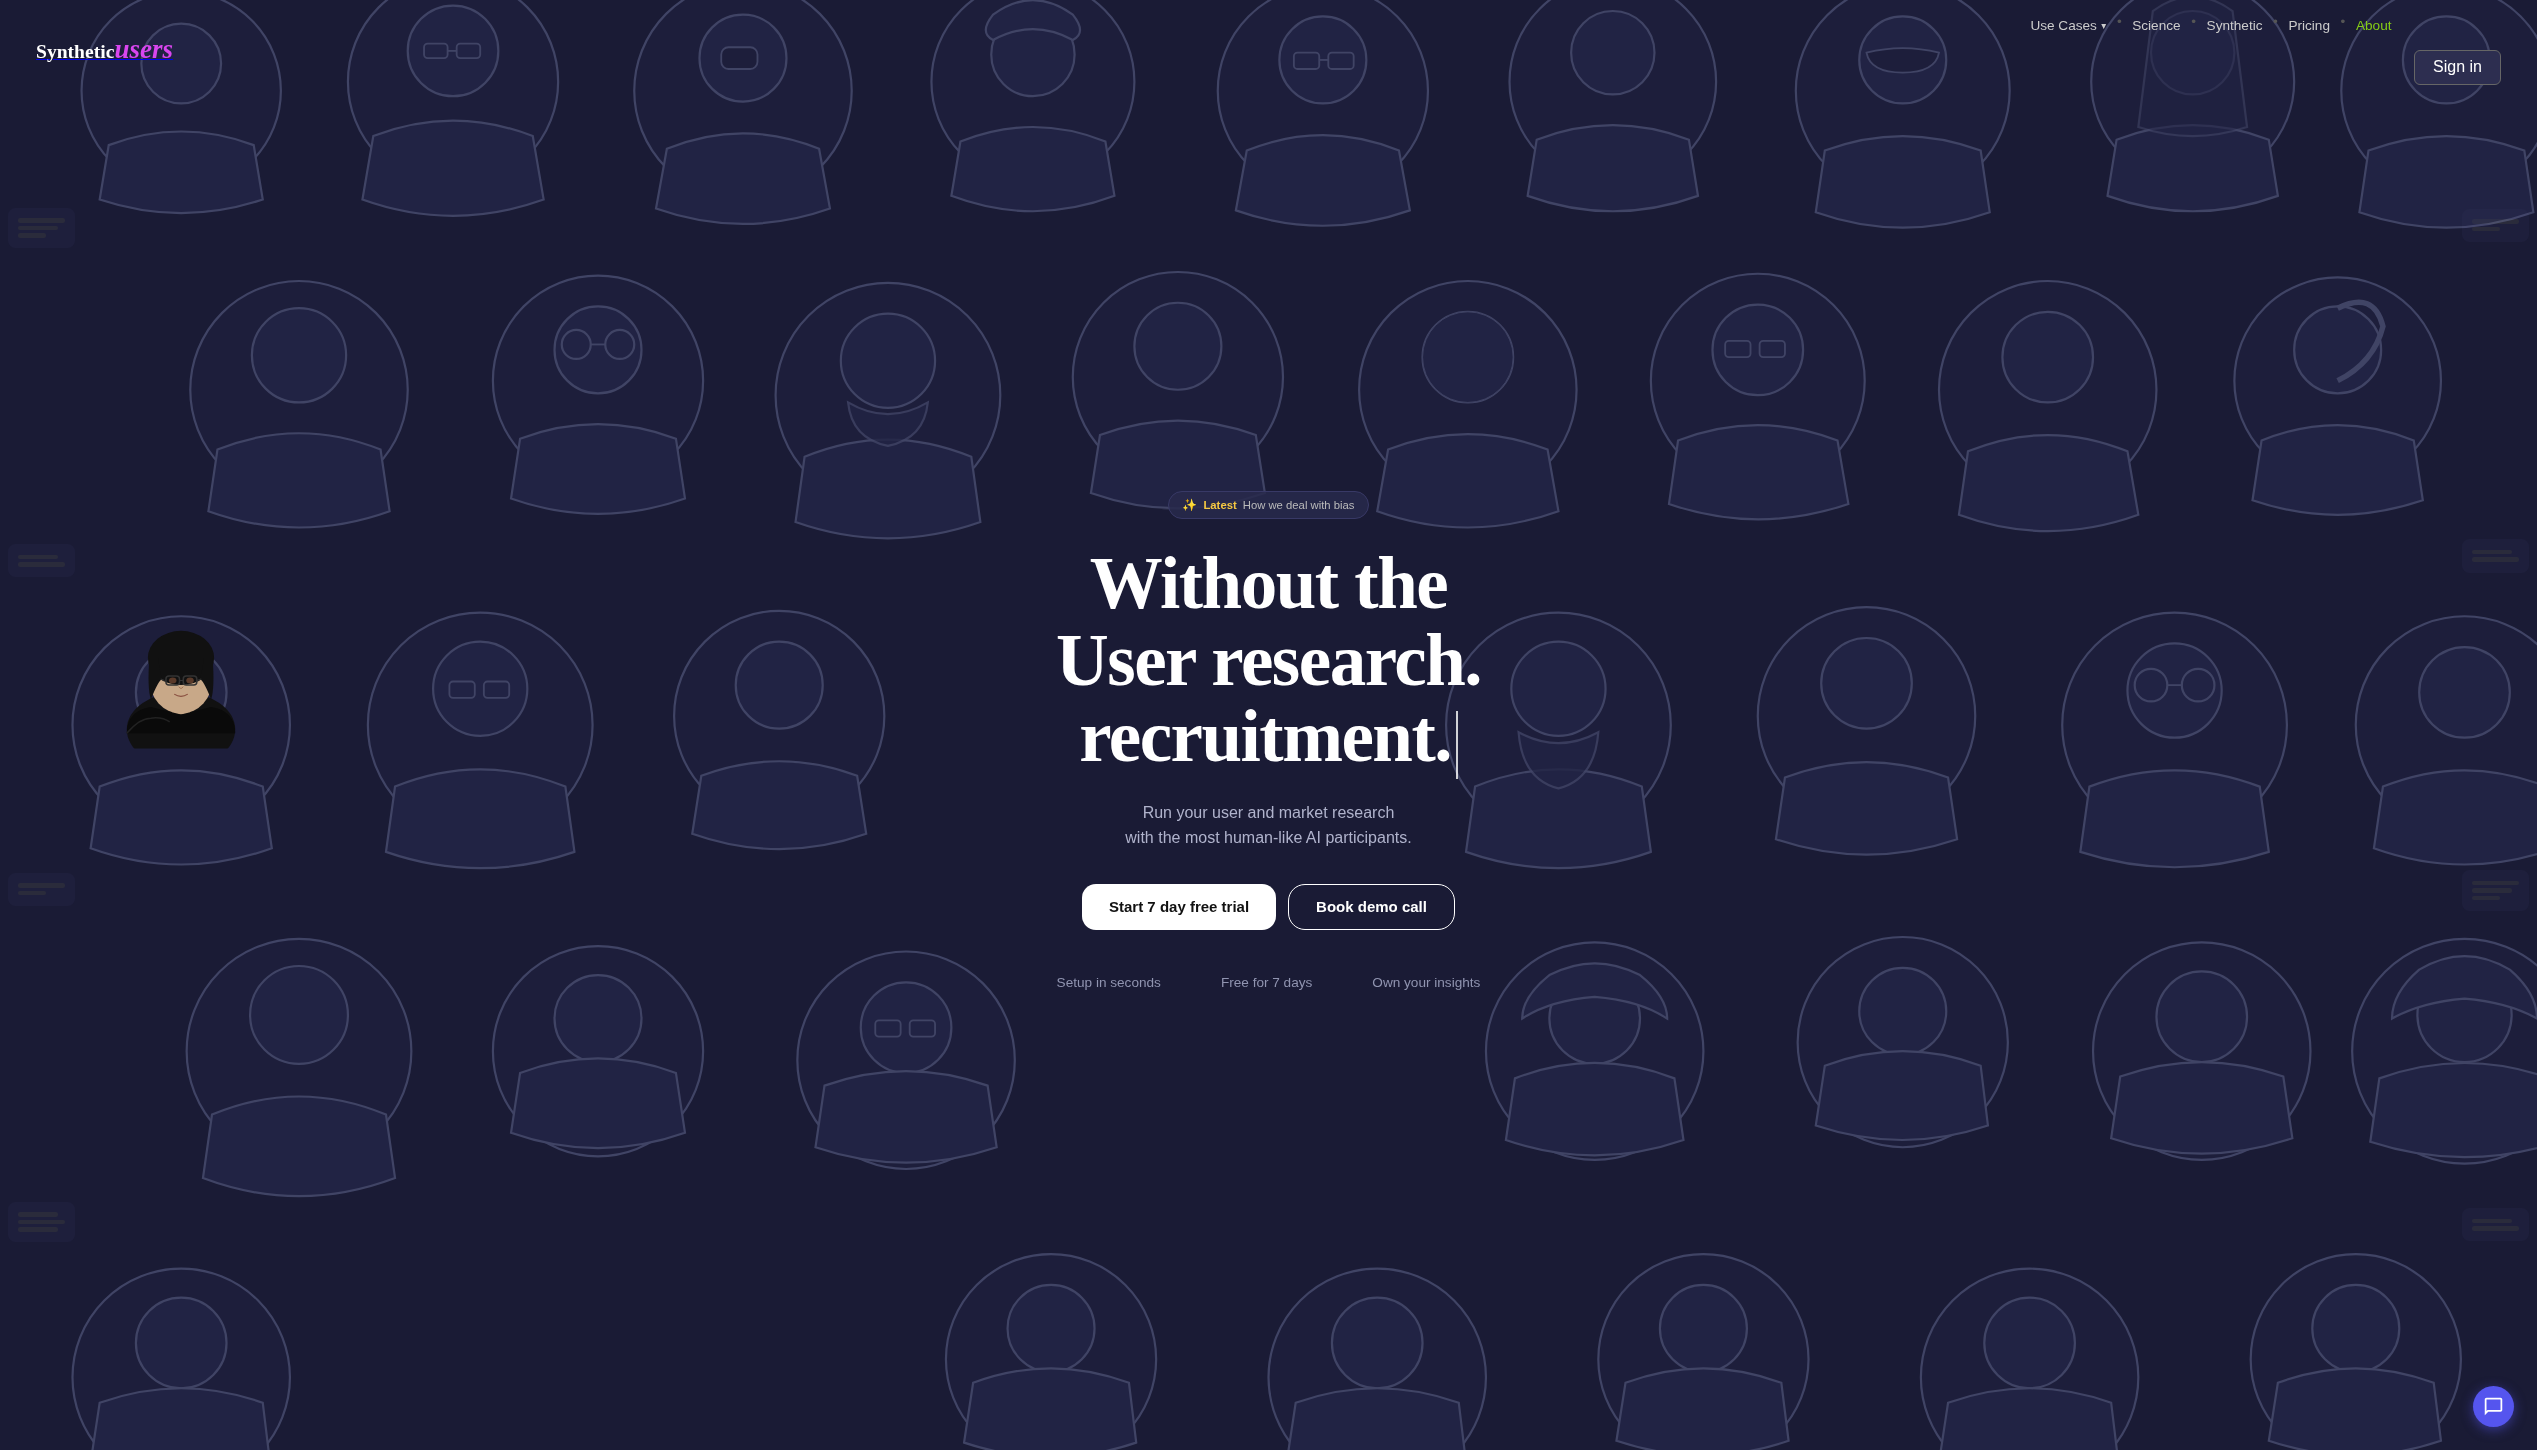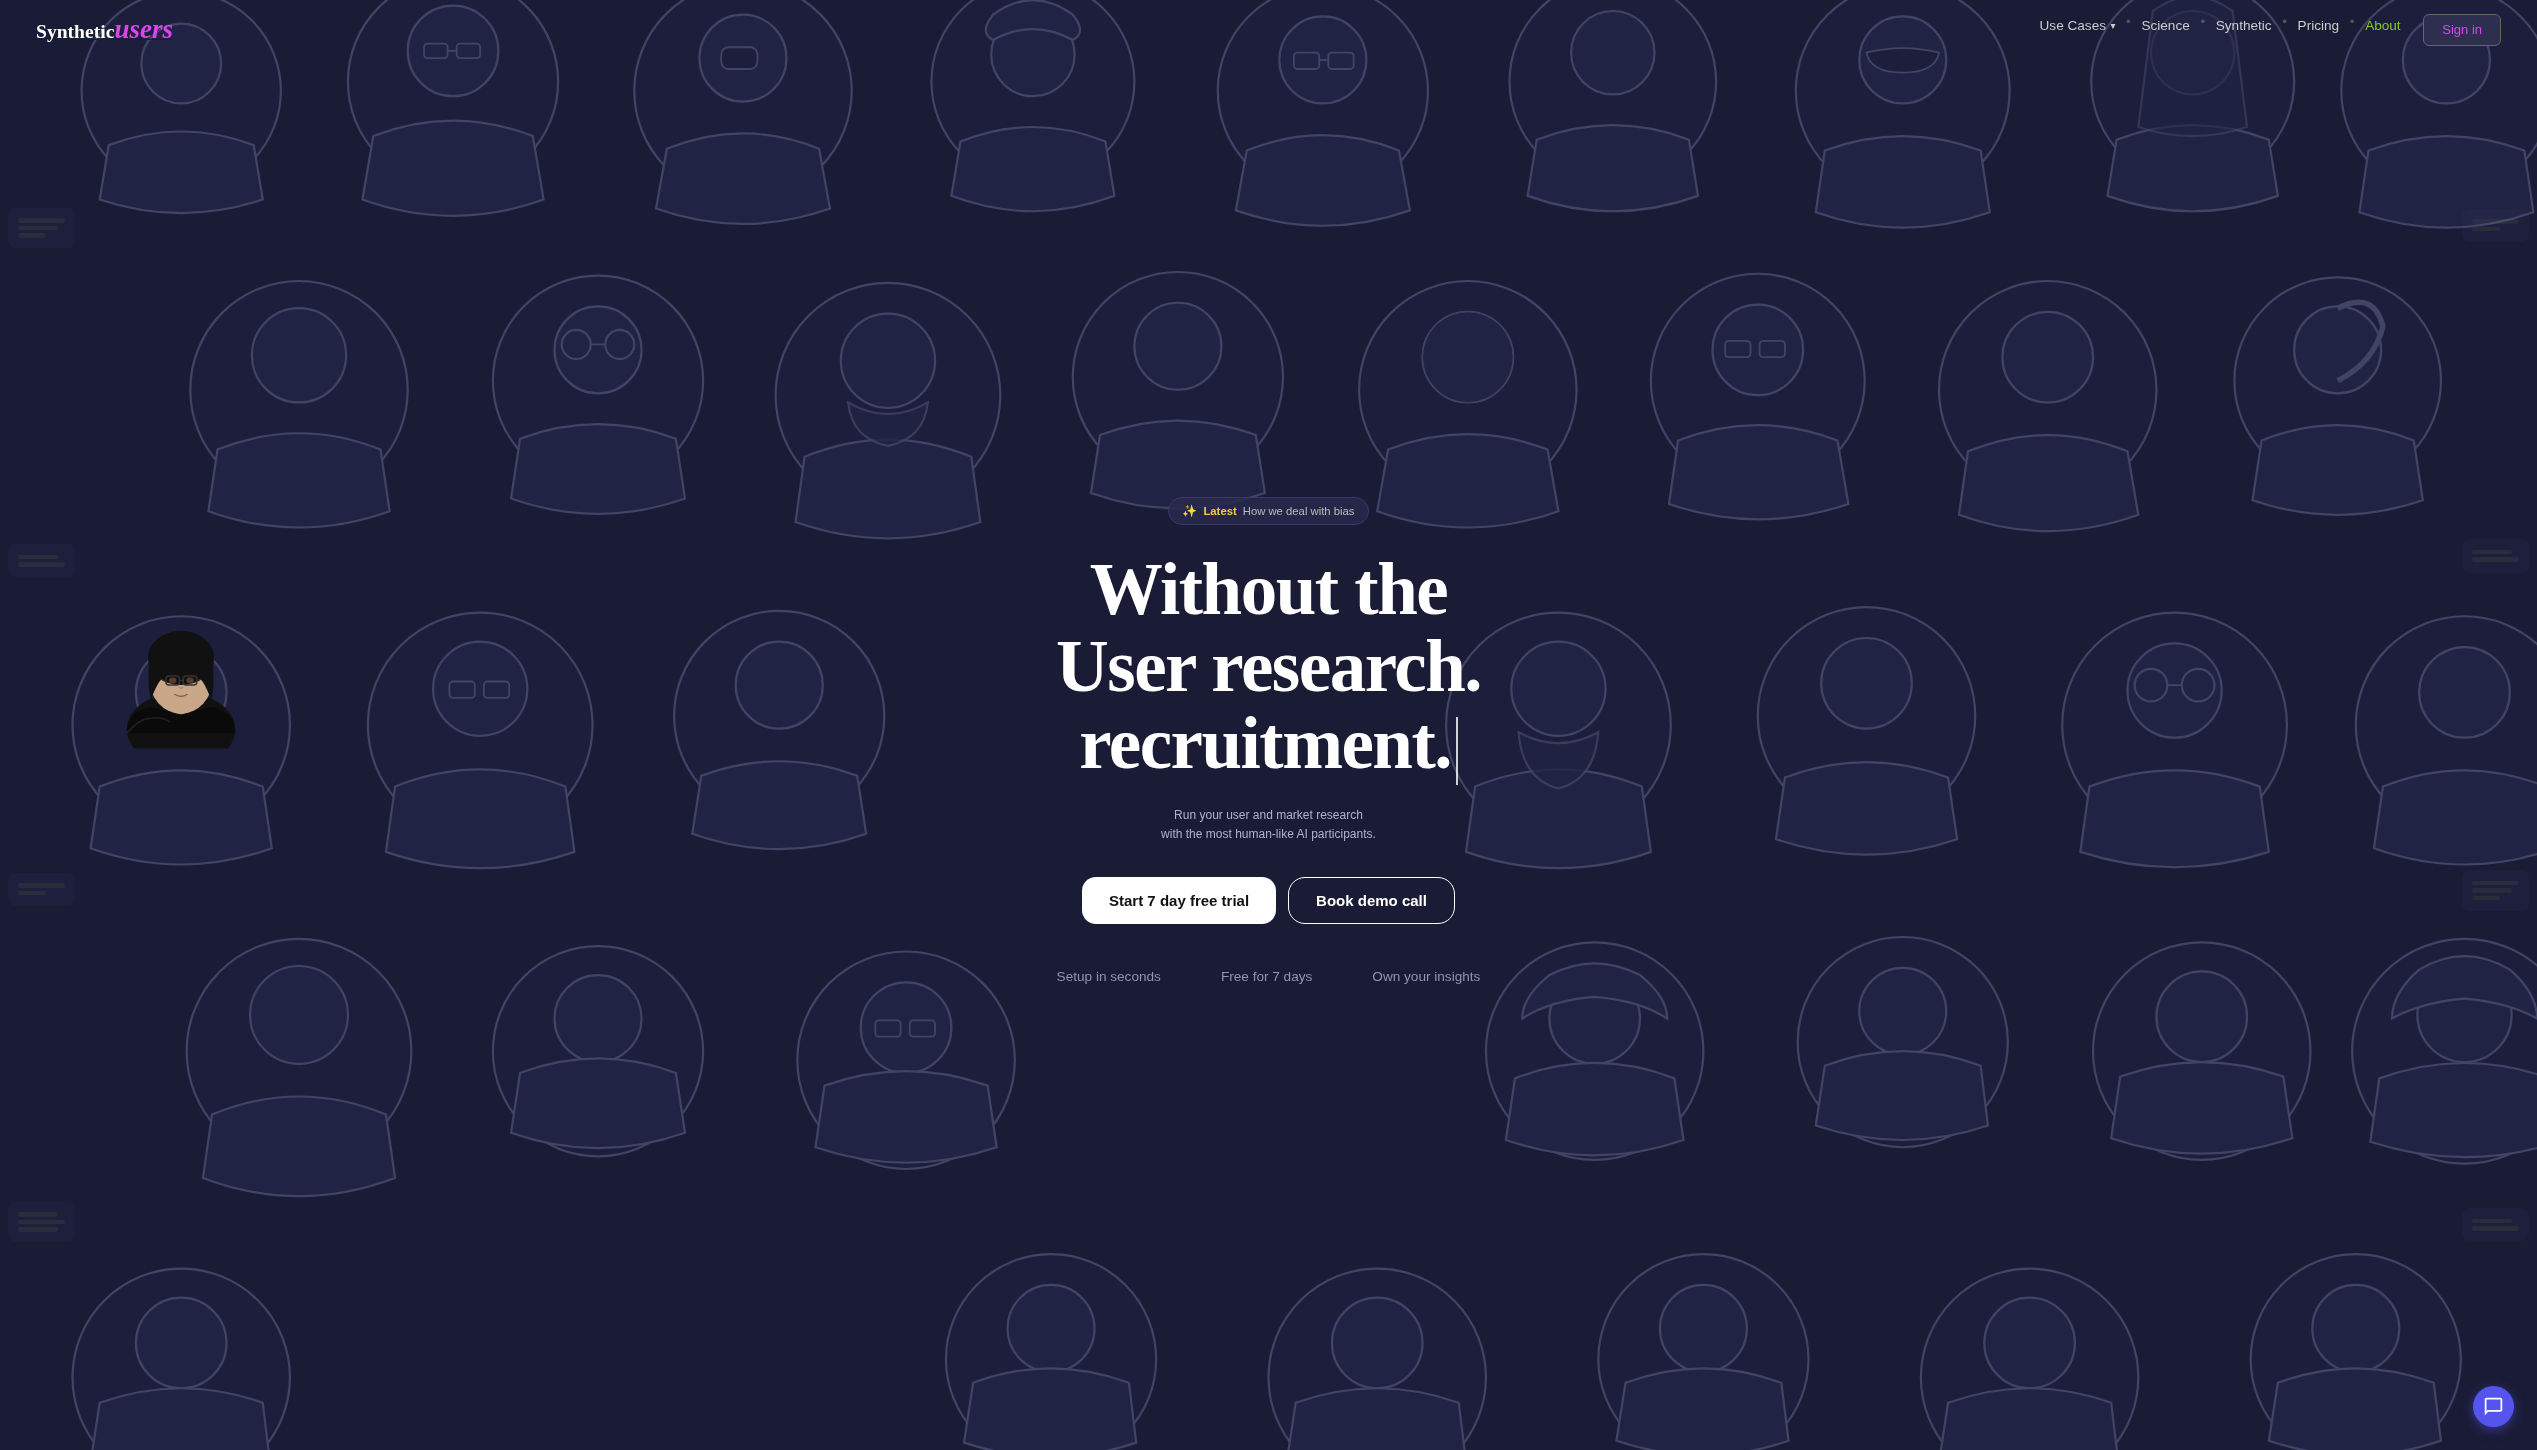--- a/index.html
+++ b/index.html
@@ -121,21 +121,21 @@
       font-size: 73px;
       font-weight: 800;
       line-height: 1.05;
       font-family: Georgia, 'Times New Roman', serif;
       color: #ffffff;
       margin-bottom: 21px;
       letter-spacing: -1.5px;
     }
 
     .hero-subtitle {
-      font-size: 12px;
+      font-size: 16px;
       color: #b0b3cc;
       line-height: 1.6;
       margin-bottom: 33px;
       max-width: 453px;
       margin-left: auto;
       margin-right: auto;
     }
 
     .cta-buttons {
       display: flex;
@@ -235,21 +235,21 @@
       <span>Synthetic</span>
     </a>
     <span style="color:#555;font-size:13.6px;">•</span>
     <a href="#" style="color:#ccc;text-decoration:none;font-size:13.6px;padding:4.5px 7.6px;">
       <span>Pricing</span>
     </a>
     <span style="color:#555;font-size:13.6px;">•</span>
     <a href="#" style="color:#84cc16;text-decoration:none;font-size:13.6px;padding:4.5px 7.6px;">
       <span>About</span>
     </a>
-    <button style="background:#2d2e50;color:#d946ef;border:0.8px solid #666;border-radius:6px;padding:7.6px 18px;font-size:13px;cursor:pointer;margin-left:12px;">
+    <button style="background:#2d2e50;color:#ffffff;border:0.8px solid #666;border-radius:6px;padding:7.6px 18px;font-size:16px;cursor:pointer;margin-left:12px;margin-top:36px;">
       <span>Sign in</span>
     </button>
   </div>
 </nav>
 
 <section class="hero">
 
   <div style="position:absolute;inset:0;z-index:1;overflow:hidden;">
     <svg viewBox="0 0 1400 900" preserveAspectRatio="xMidYMid slice" style="width:100%;height:100%;opacity:0.35;">
 

